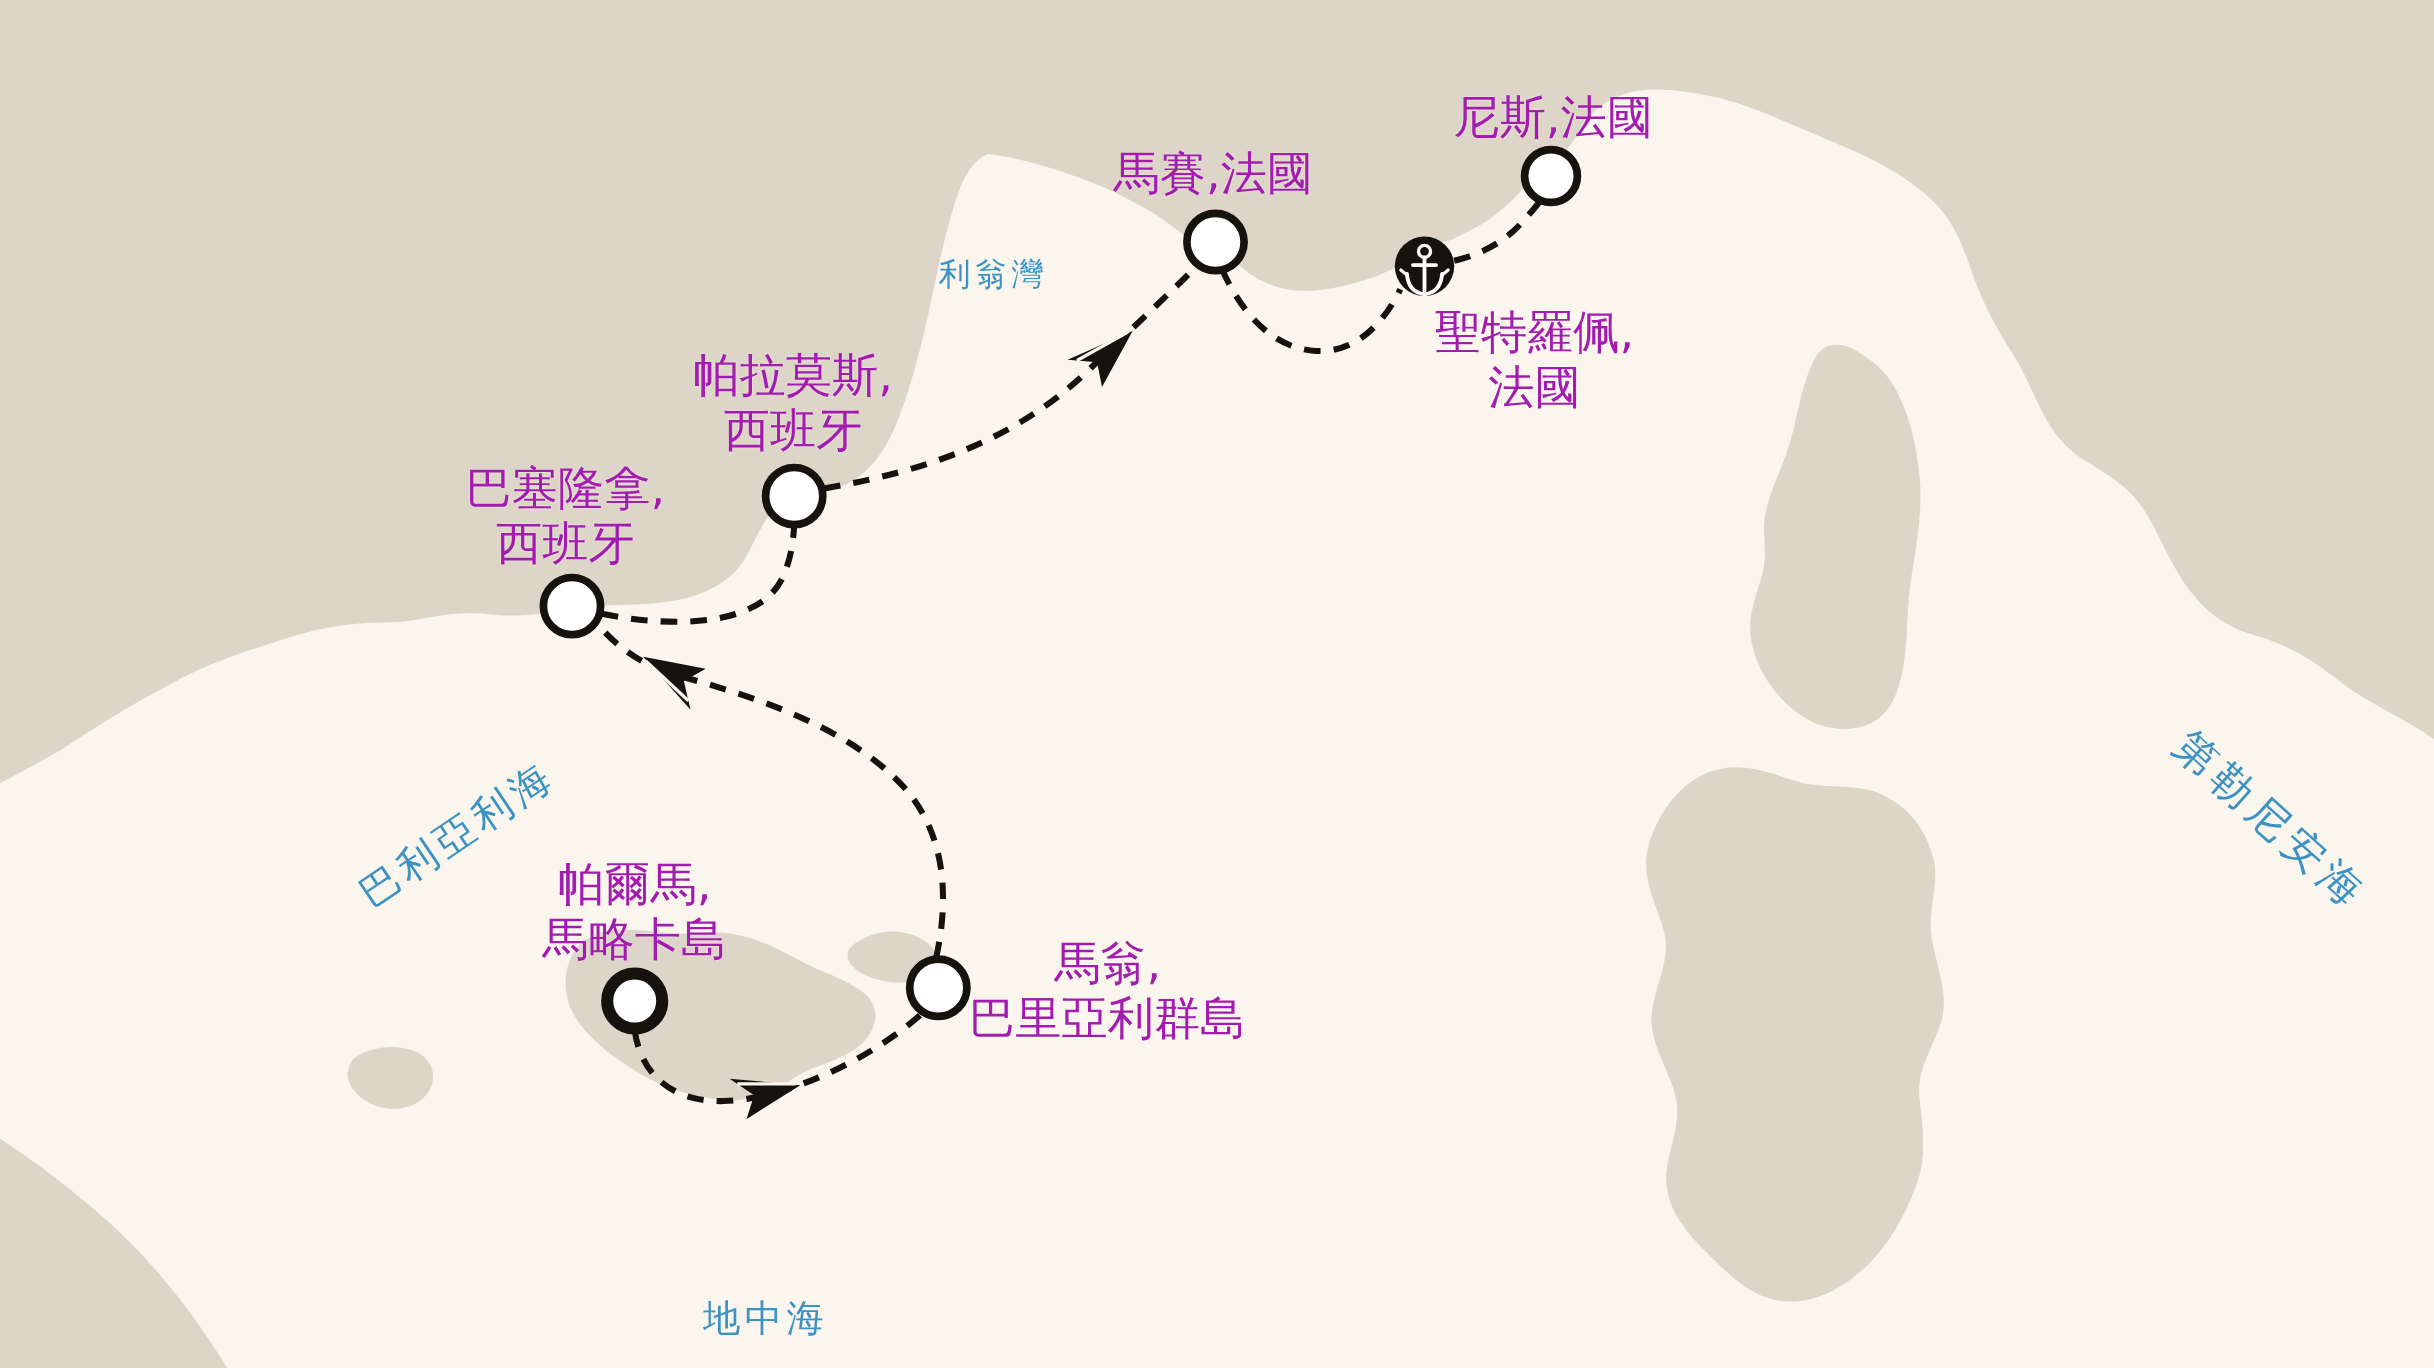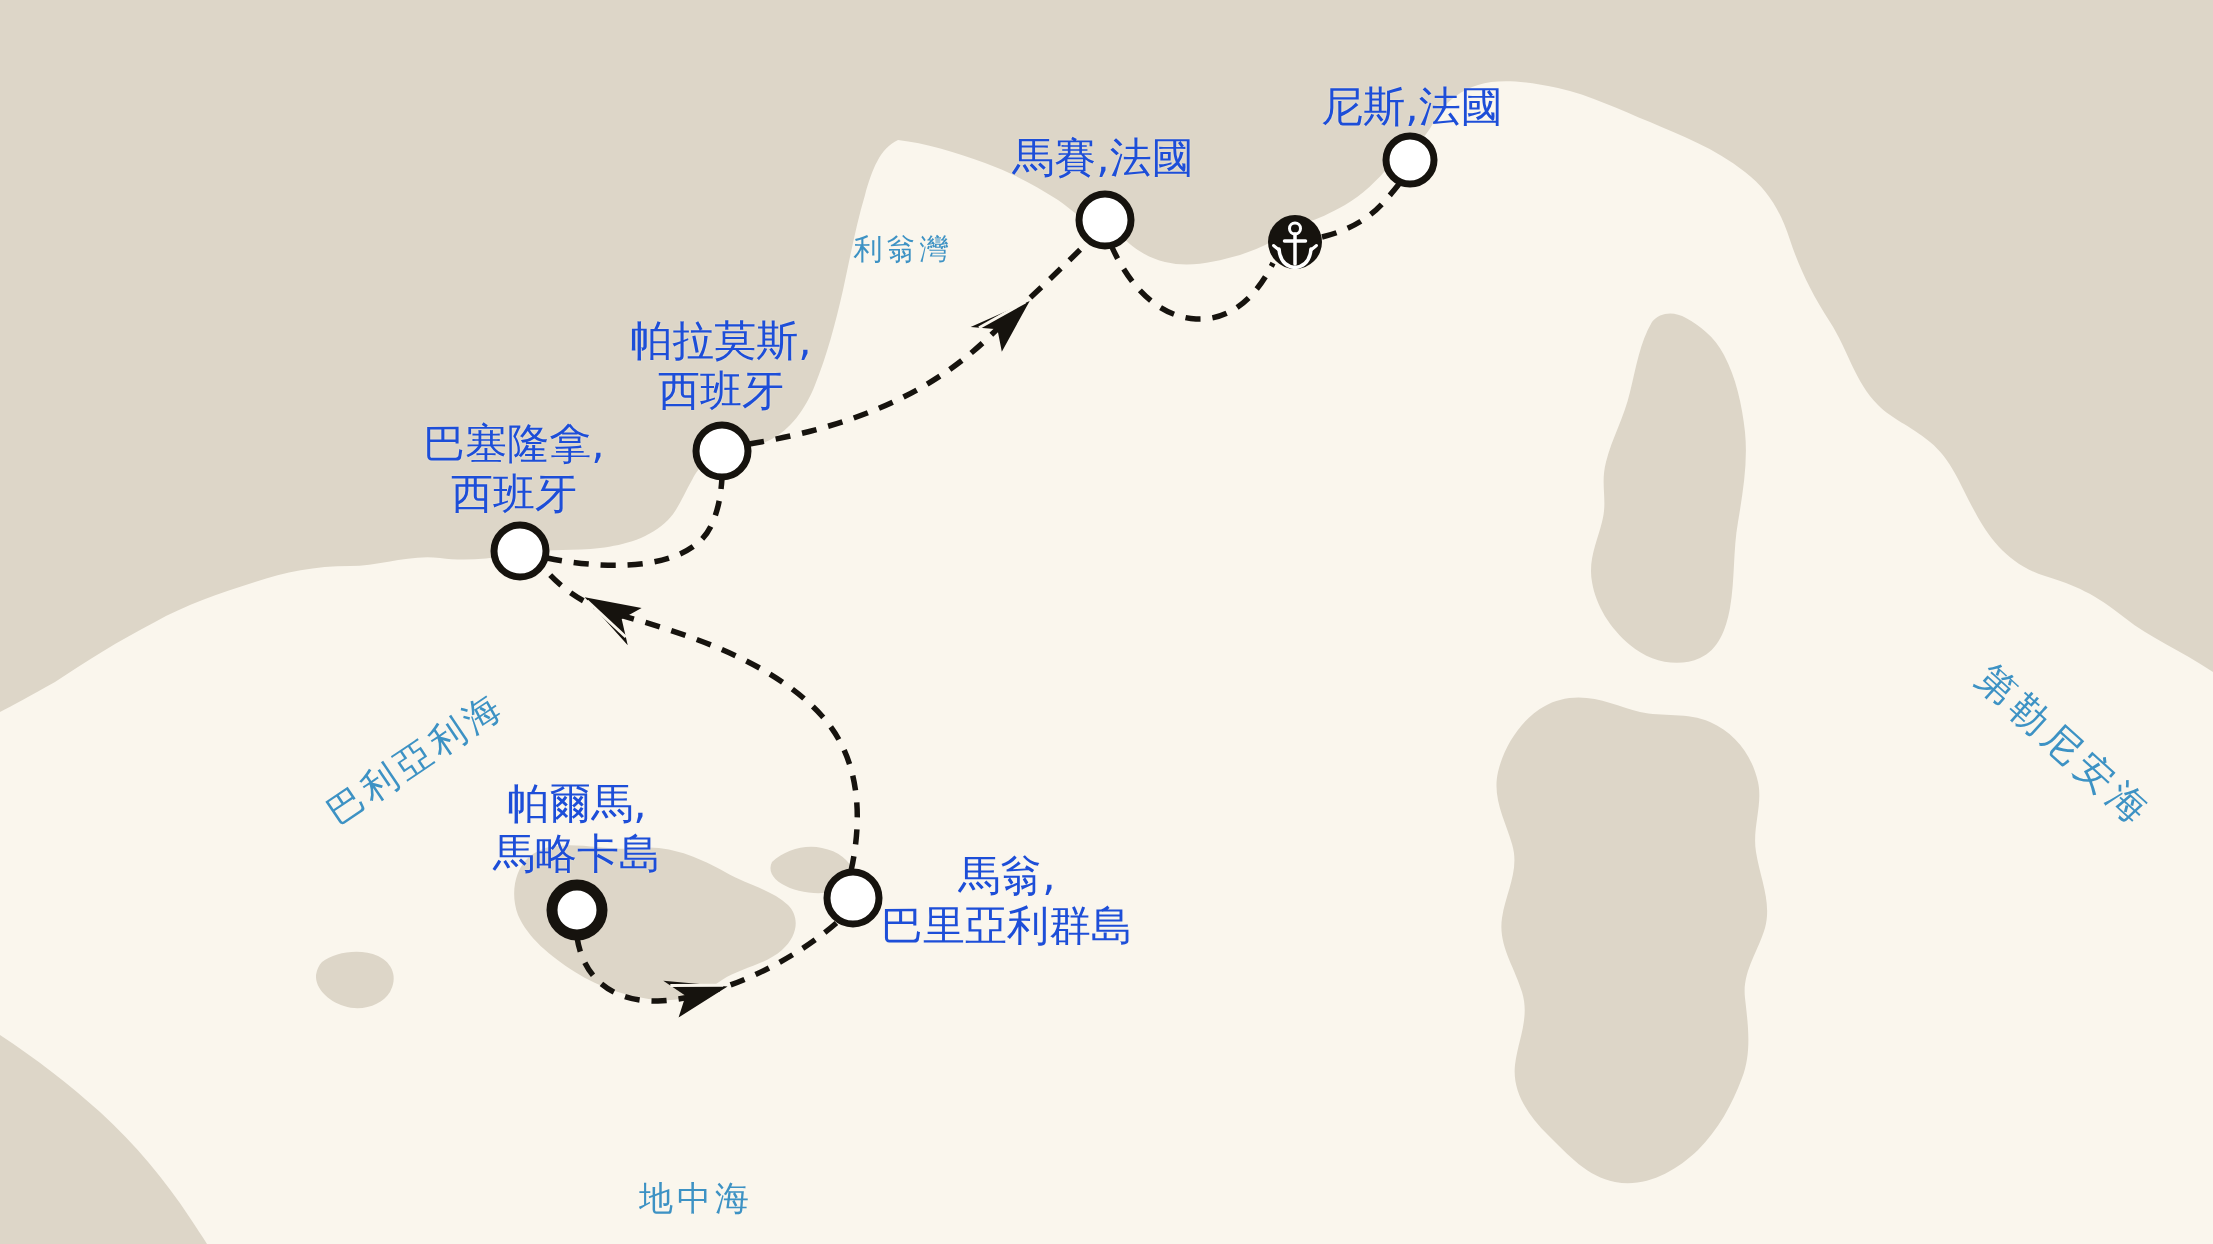--- a/index.html
+++ b/index.html
@@ -6,21 +6,21 @@
   body{
     width:2213px;height:1244px;overflow:hidden;
     background:#faf6ed;
     font-family:"DejaVu Sans",sans-serif;
     position:relative;
   }
   #map{position:absolute;left:0;top:0;width:2213px;height:1244px;}
   #map svg{position:absolute;left:0;top:0;}
   .label{position:absolute;transform:translate(-50%,-50%);text-align:center;white-space:nowrap;}
   .port-label{
-    color:#1d4ed8;font-size:42px;line-height:50px;font-weight:500;
+    color:#a21caf;font-size:42px;line-height:50px;font-weight:500;
     text-shadow:0 0 2px rgba(250,246,237,.6);
   }
   .sea-label{color:#3d92c4;font-weight:500;}
   .sea-lion{left:903px;top:250px;font-size:29px;letter-spacing:4px;}
   .sea-balearic{left:416px;top:759px;font-size:36px;letter-spacing:5px;transform:translate(-50%,-50%) rotate(-34deg);}
   .sea-tyrrhenian{left:2064px;top:746px;font-size:38px;letter-spacing:6px;transform:translate(-50%,-50%) rotate(42deg);}
   .sea-med{left:696px;top:1199px;font-size:34px;letter-spacing:4px;}
   .lbl-palma{left:577px;top:829px;}
   .lbl-mahon{left:1007px;top:901px;}
   .lbl-barcelona{left:514px;top:469px;}
@@ -204,17 +204,21 @@
     <div>巴塞隆拿,</div>
     <div>西班牙</div>
   </div>
   <div class="label port-label lbl-palamos">
     <div>帕拉莫斯,</div>
     <div>西班牙</div>
   </div>
   <div class="label port-label lbl-marseille">
     <div>馬賽,法國</div>
   </div>
+  <div class="label port-label lbl-sainttropez">
+    <div>聖特羅佩,</div>
+    <div>法國</div>
+  </div>
   <div class="label port-label lbl-nice">
     <div>尼斯,法國</div>
   </div>
 
 </div>
 
 </body></html>

